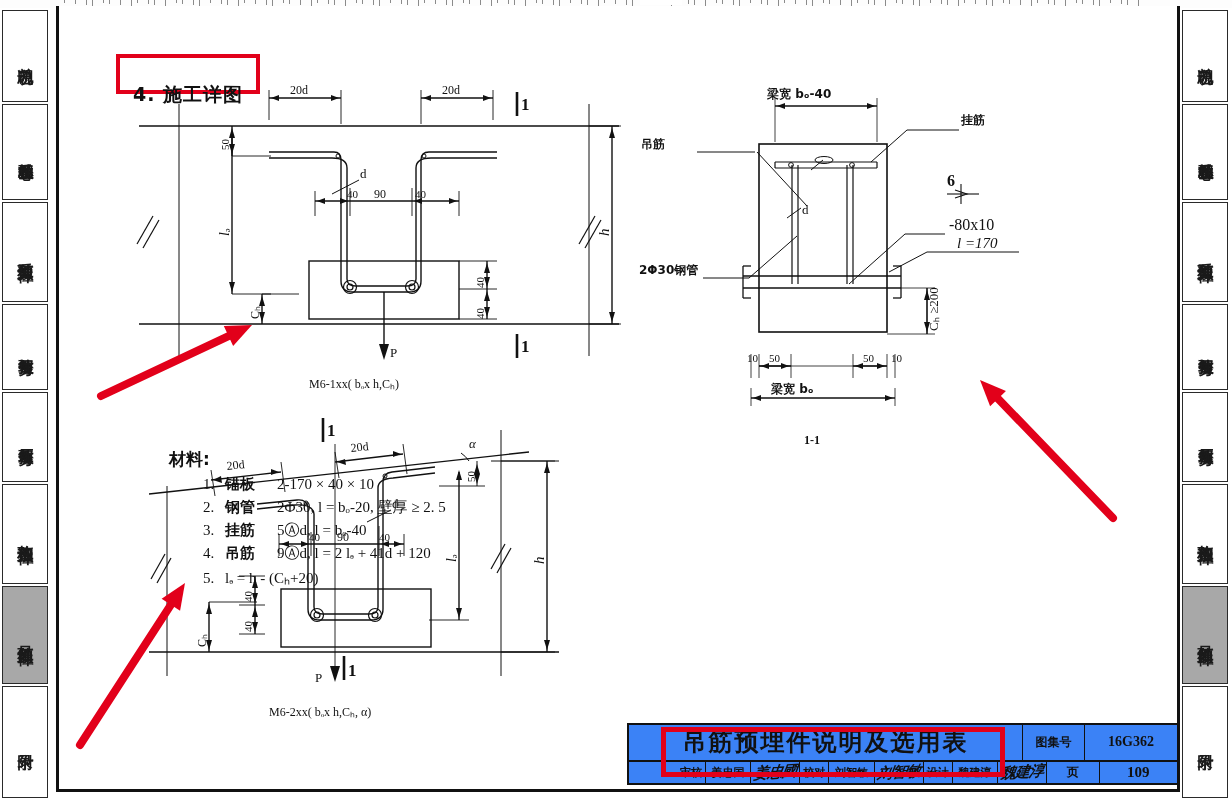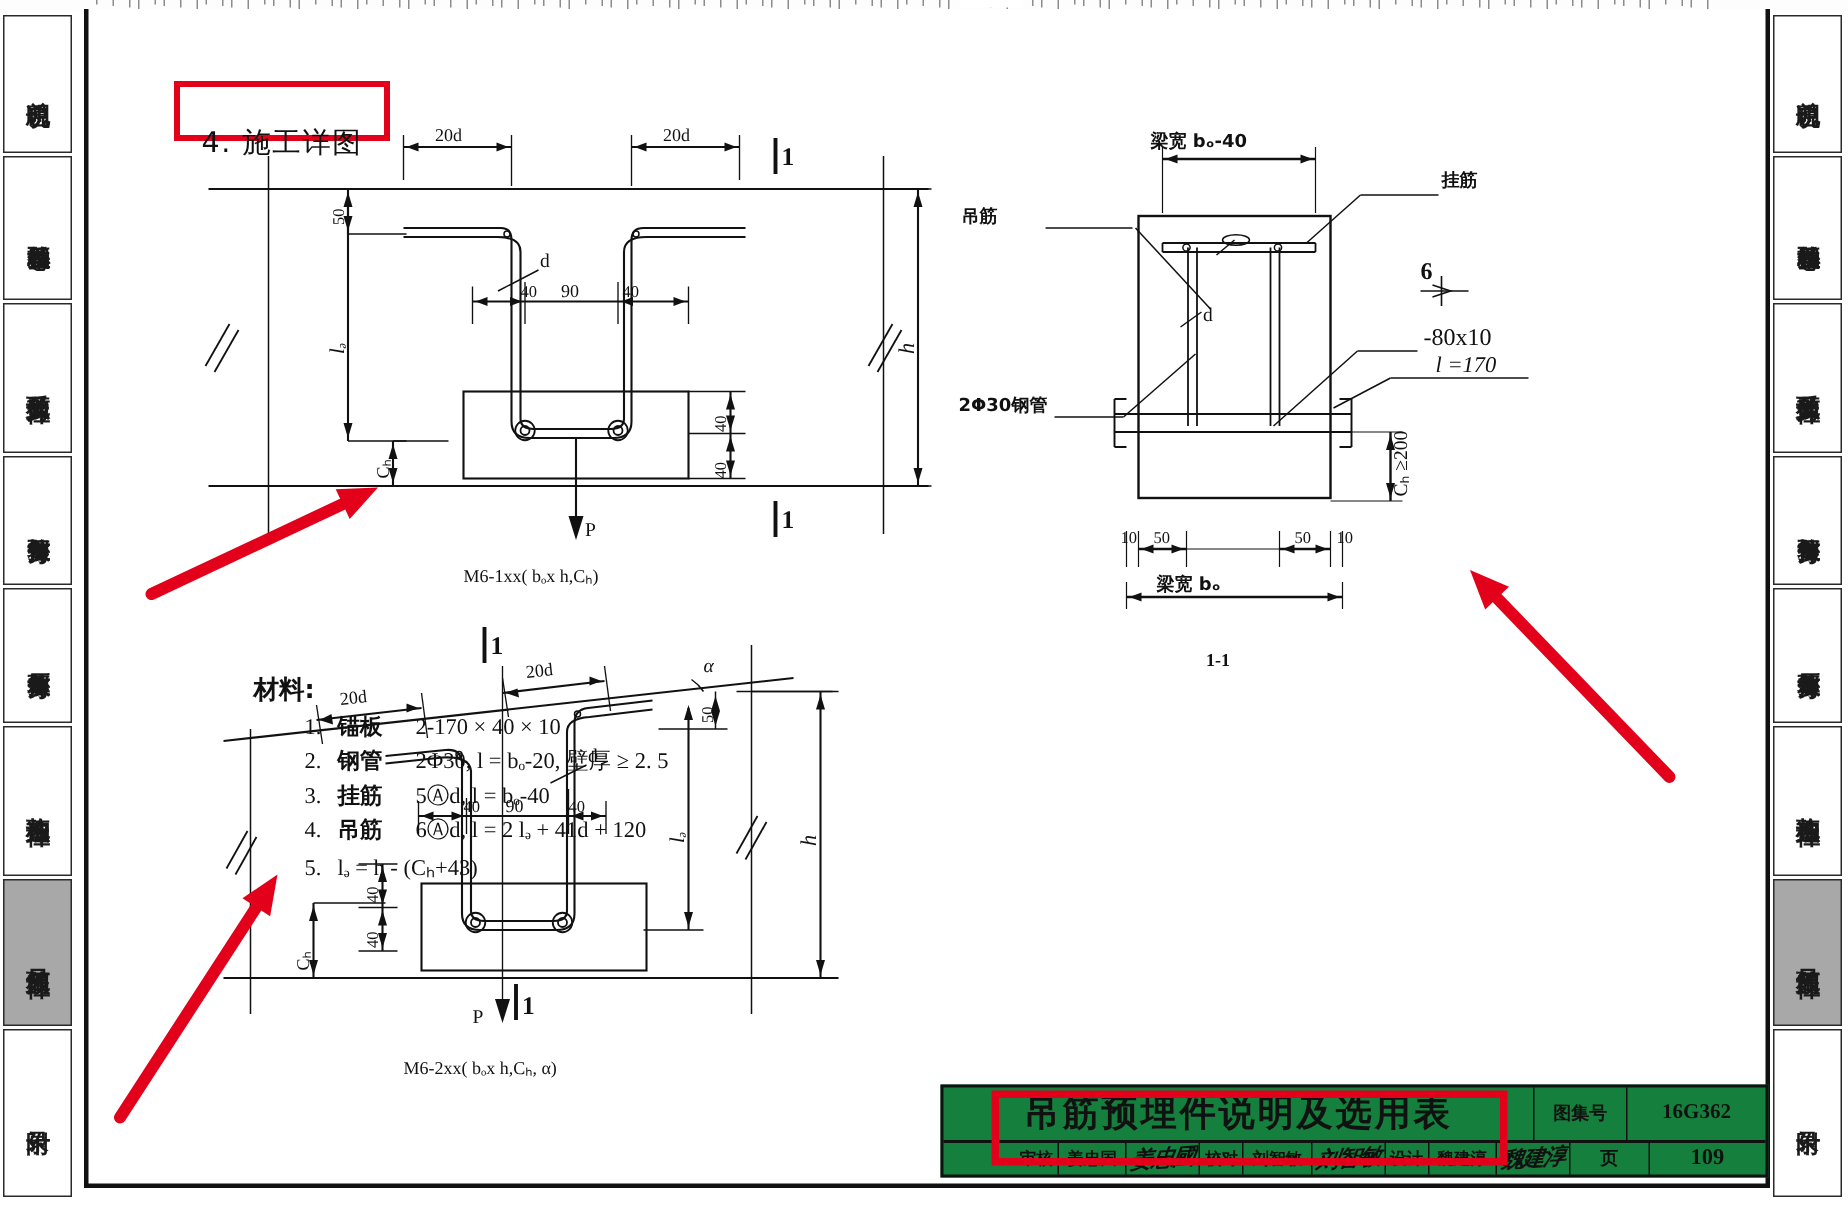--- a/index.html
+++ b/index.html
@@ -72,21 +72,21 @@
 
   
   .redbox {
     position:absolute;
     border:4px solid #e2001a;
     background:#ffffff;
     display:flex; align-items:center; justify-content:center;
   }
   .redbox-text {
     font-family:"DejaVu Sans", sans-serif;
-    font-size:19px; font-weight:400; color:#111; letter-spacing:1px;margin-top:41px;
+    font-size:19px; font-weight:700; color:#111; letter-spacing:1px;margin-top:41px;
   }
   .redbox-hollow { background:transparent; }
 
   
   .arrows { position:absolute; left:0; top:0; width:1232px; height:805px; pointer-events:none; }
 
   
   .matlist { position:absolute; left:690px; top:448px; width:380px; }
   .mat-title {
     font-family:"DejaVu Sans", sans-serif;
@@ -104,21 +104,21 @@
     font-family:"Liberation Serif", serif; font-size:15px; color:#111;
     white-space:nowrap;
   }
   .mat-row.nolabel .mat-name { width:0; }
 
   
   .titleblock {
     position:absolute; left:624px; top:723px;
     width:552px; height:62px;
     border:2px solid #111;
-    background:#15803d;
+    background:#3b82f6;
     display:flex; flex-direction:column;
   }
   .tb-top { display:flex; height:38px; border-bottom:2px solid #111; }
   .tb-bot { display:flex; height:22px;margin-left:48px; }
   .tb-cell {
     border-right:1px solid #111;
     display:flex; align-items:center; justify-content:center;
     font-family:"DejaVu Sans", sans-serif;
     font-size:11px; font-weight:700; color:#111;
     overflow:hidden; white-space:nowrap;
@@ -681,26 +681,26 @@
               <span class="mat-spec">2Φ30, l = bₒ-20, 壁厚 ≥ 2. 5</span>
             </div>
             <div class="mat-row">
               <span class="mat-num">3.</span>
               <span class="mat-name">挂筋</span>
               <span class="mat-spec">5Ⓐd, l = bₒ-40</span>
             </div>
             <div class="mat-row">
               <span class="mat-num">4.</span>
               <span class="mat-name">吊筋</span>
-              <span class="mat-spec">6Ⓐd, l = 2 lₔ + 41d + 120</span>
+              <span class="mat-spec">9Ⓐd, l = 2 lₔ + 41d + 120</span>
             </div>
             <div class="mat-row nolabel">
               <span class="mat-num">5.</span>
               <span class="mat-name"></span>
-              <span class="mat-spec">lₔ = h - (Cₕ+43)</span>
+              <span class="mat-spec">lₔ = h - (Cₕ+20)</span>
             </div>
           </div>
       </div>
 
       <div class="titleblock" style="left:568px;top:717px;">
         <div class="tb-top">
           <div class="tb-maintitle">吊筋预埋件说明及选用表</div>
           <div class="tb-cell tb-key">图集号</div>
           <div class="tb-cell tb-value">16G362</div>
         </div>

